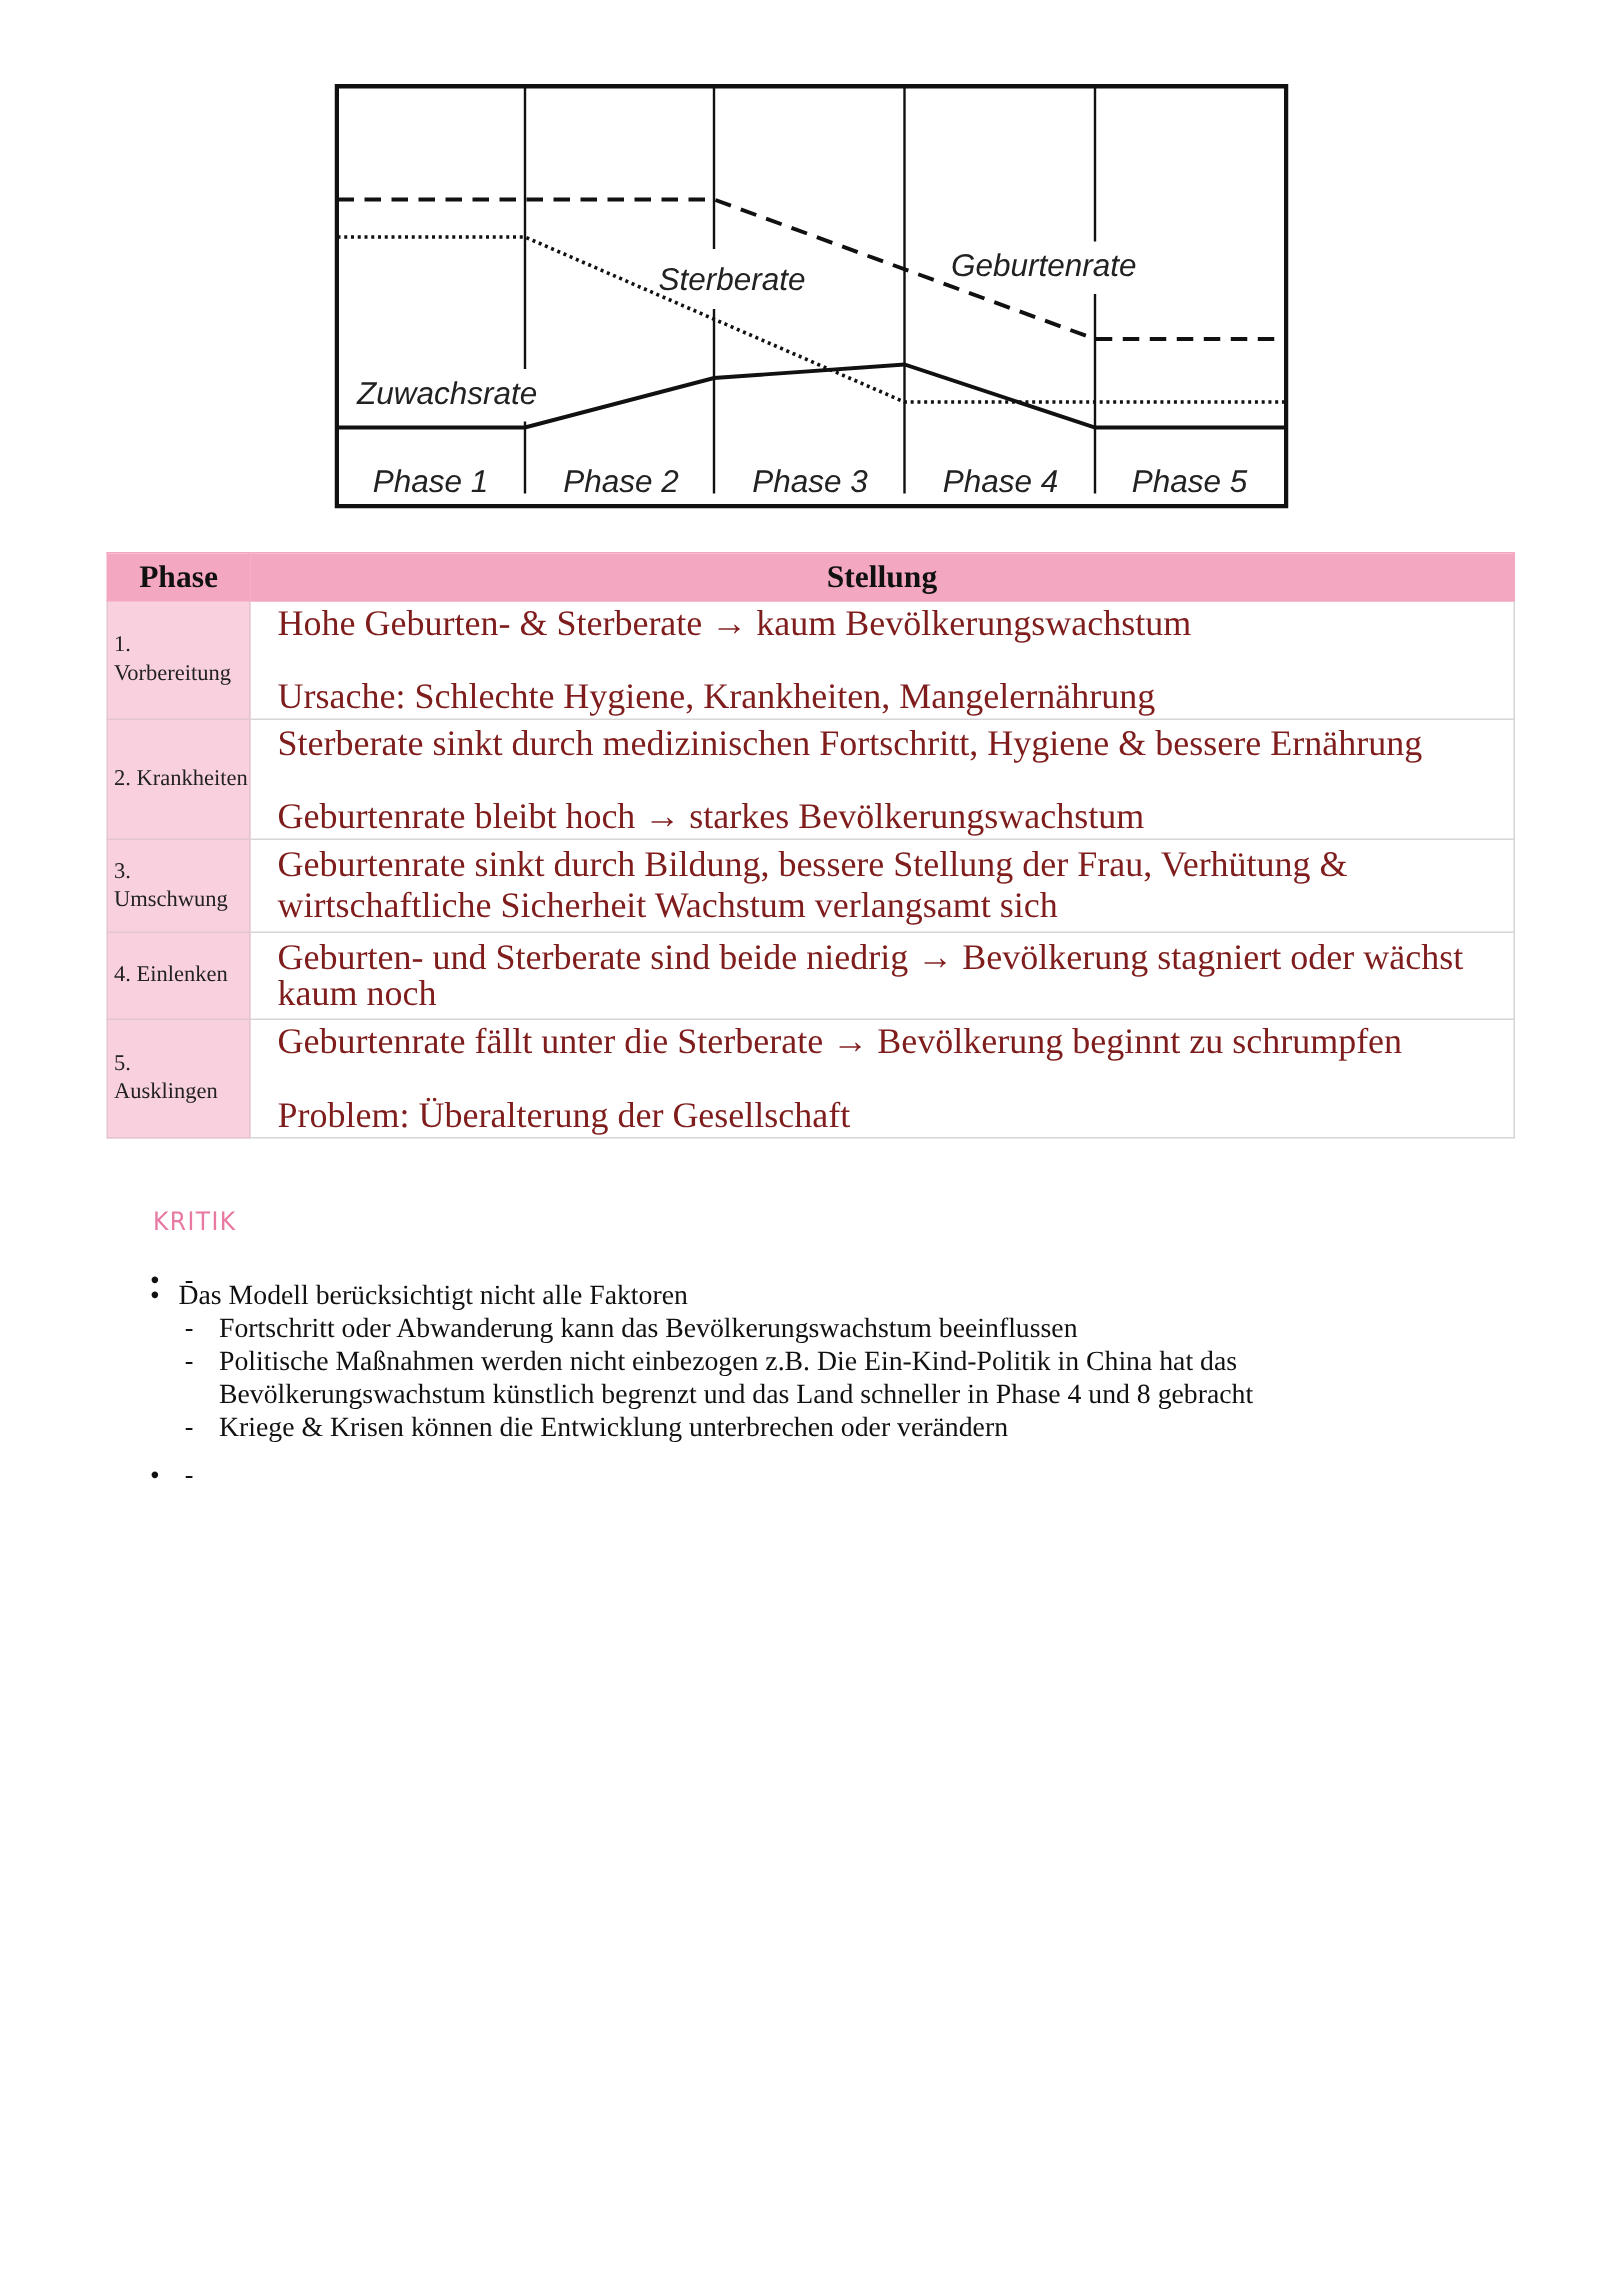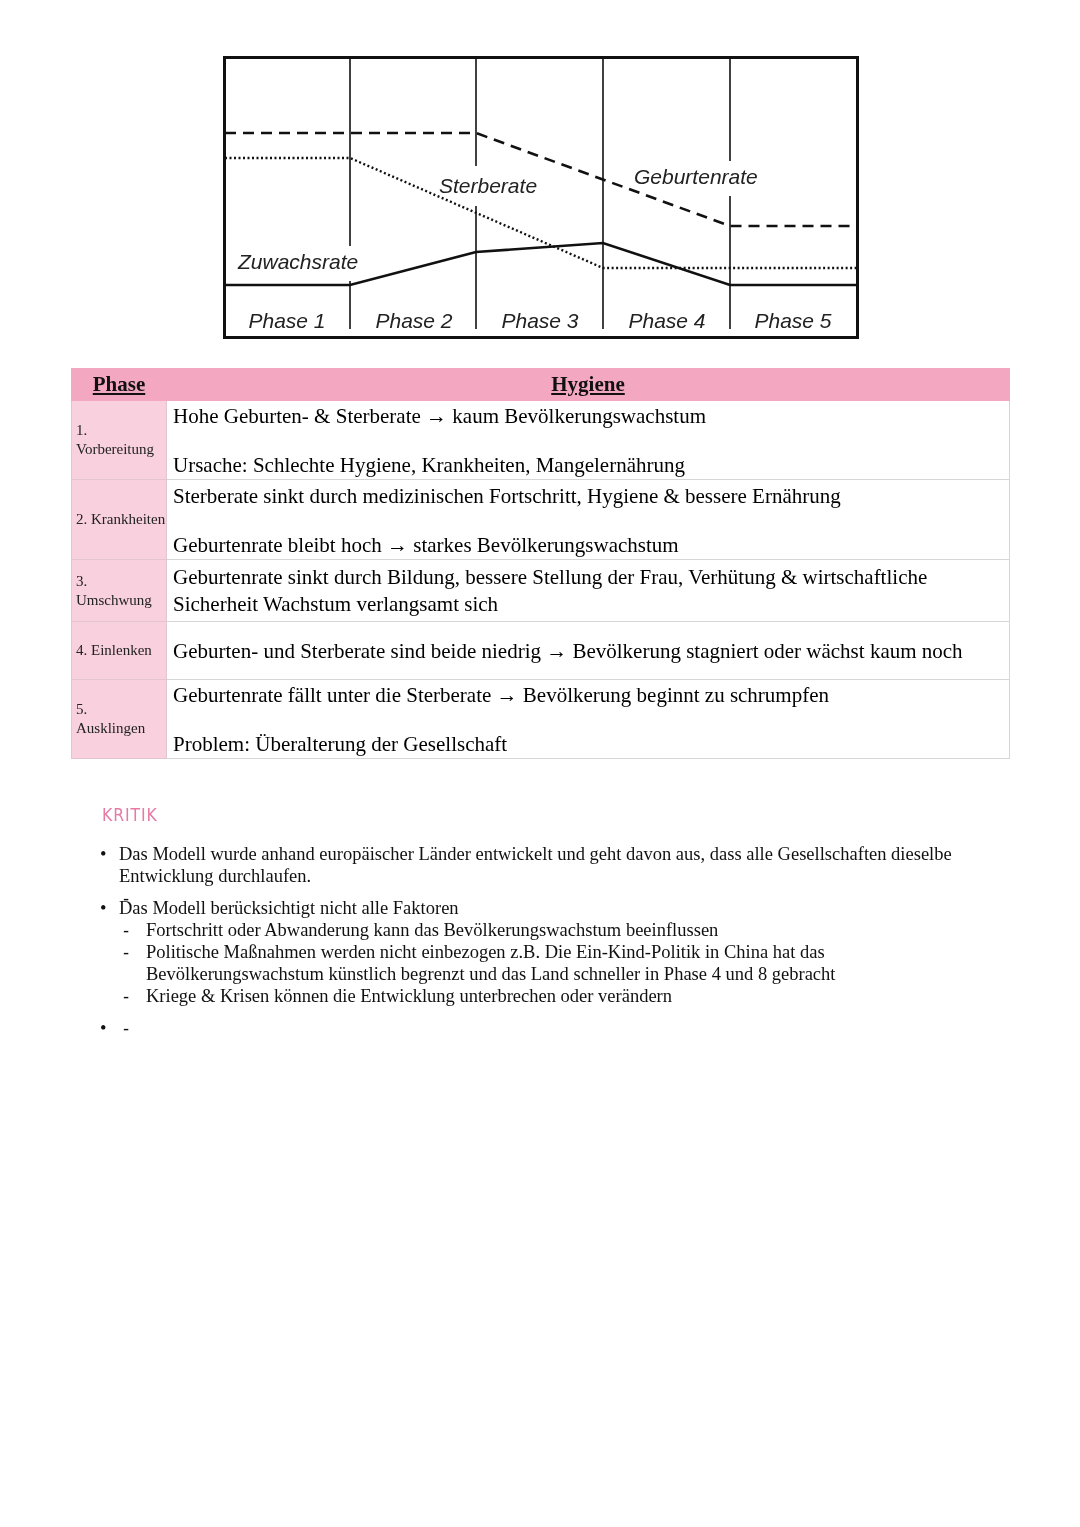--- a/index.html
+++ b/index.html
@@ -37,40 +37,39 @@
       table-layout: fixed;
     }
     table.phases th {
       background: #f4a7c1;
       font-weight: bold;
       font-size: 21px;
       height: 31px;
       padding: 0;
       color: #111;
       border: 1px solid #f4a7c1;
-      text-decoration: underline;
     }
     table.phases td {
       border: 1px solid #d6d6d6;
       vertical-align: middle;
       padding: 0;
     }
     table.phases td.phase-cell {
       background: #f8d0de;
       font-size: 15px;
       line-height: 19px;
       padding-left: 4px;
       color: #222;
       border-color: #e2c5cf;
     }
     table.phases td.merk-cell {
-      font-size: 21px;
+      font-size: 24px;
       line-height: 24px;
-      padding: 3px 6px 2px 6px;
-      color: #000000;
+      padding: 3px 6px 2px 18px;
+      color: #7f1d1d;
     }
     .merk-line { display: block; }
     .merk-gap { display: block; height: 25px; }
     .kritik-title {
       position: absolute;
       left: 102px;
       top: 805px;
       font-family: "DejaVu Sans", sans-serif;
       font-size: 17px;
       letter-spacing: 1px;
@@ -148,21 +147,21 @@
 </div>
 
 <table class="phases">
   <colgroup>
     <col style="width:95px">
     <col style="width:843px">
   </colgroup>
   <thead>
     <tr>
       <th>Phase</th>
-      <th>Hygiene</th>
+      <th>Stellung</th>
     </tr>
   </thead>
   <tbody>
     <tr style="height:79px">
       <td class="phase-cell">
         <span class="merk-line">1.</span>
         <span class="merk-line">Vorbereitung</span>
       </td>
       <td class="merk-cell">
         <span class="merk-line">Hohe Geburten- &amp; Sterberate → kaum Bevölkerungswachstum</span>
@@ -211,21 +210,20 @@
       </td>
     </tr>
   </tbody>
 </table>
 
 <div class="kritik-title">KRITIK</div>
 
 <div class="kritik">
   <div class="bullet">
     <span class="dot">•</span>
-    <div>Das Modell wurde anhand europäischer Länder entwickelt und geht davon aus, dass alle Gesellschaften dieselbe Entwicklung durchlaufen.</div>
     <div class="sub">
       <span class="dash">-</span>
     </div>
   </div>
 
   <div class="bullet">
     <span class="dot">•</span>
     <div>Das Modell berücksichtigt nicht alle Faktoren</div>
     <div class="sub">
       <span class="dash">-</span>

